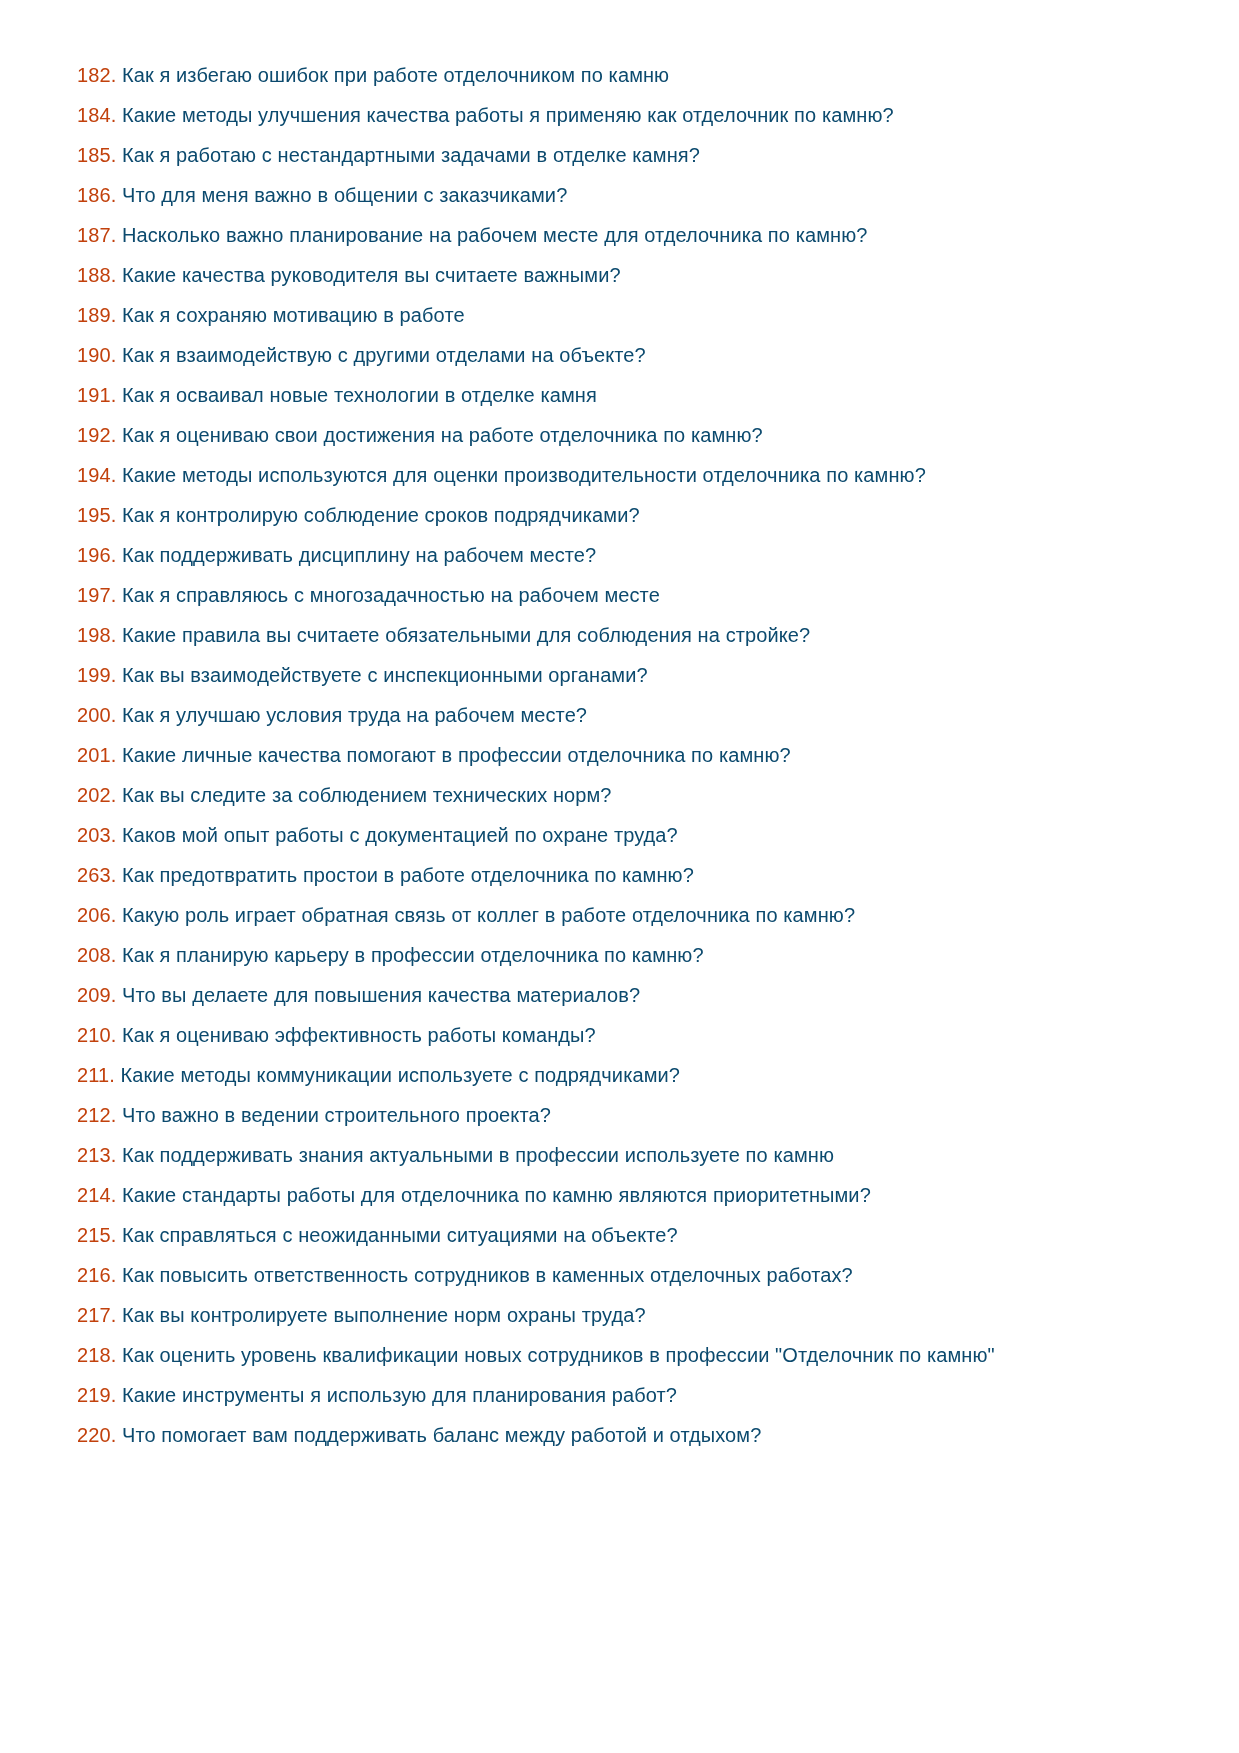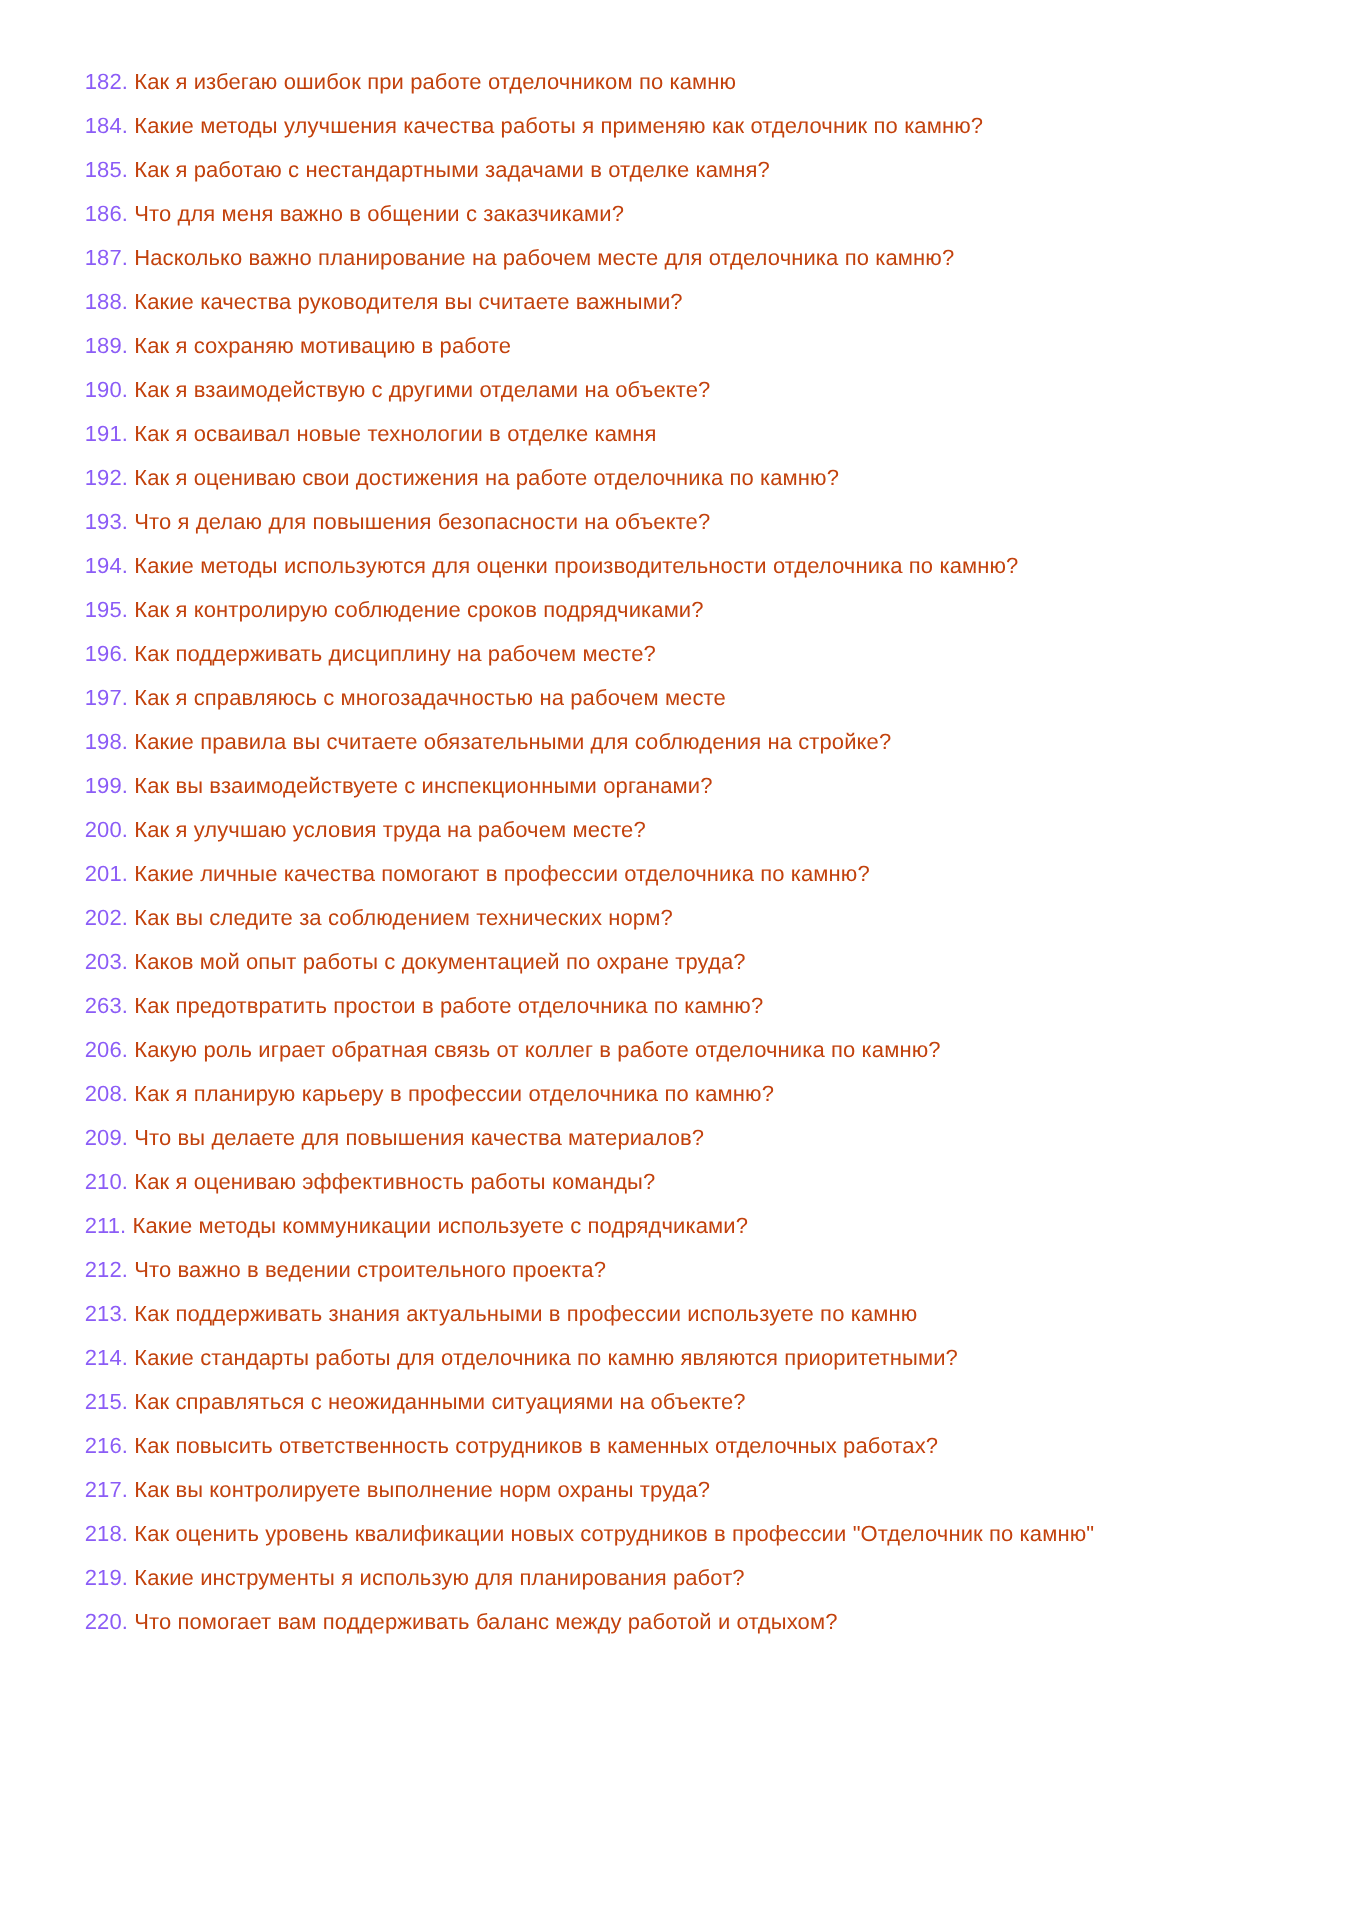--- a/index.html
+++ b/index.html
@@ -24,24 +24,24 @@
   }
   .q-row {
     font-size: 20px;
     line-height: 40px;
     color: #3d3d3d;
     font-weight: 400;
     letter-spacing: 0.1px;
     white-space: normal;
   }
   .q-num {
-    color: #8b5cf6;
+    color: #c2410c;
   }
   .q-text {
-    color: #c2410c;
+    color: #0c4a6e;
   }
 </style>
 </head>
 <body>
 
 <div class="page">
   <div class="question-list" id="question-list">
   <div class="q-row"><span class="q-num">182.</span> <span class="q-text">Как я избегаю ошибок при работе отделочником по камню</span></div>
 
 
@@ -56,21 +56,20 @@
   <div class="q-row"><span class="q-num">188.</span> <span class="q-text">Какие качества руководителя вы считаете важными?</span></div>
 
   <div class="q-row"><span class="q-num">189.</span> <span class="q-text">Как я сохраняю мотивацию в работе</span></div>
 
   <div class="q-row"><span class="q-num">190.</span> <span class="q-text">Как я взаимодействую с другими отделами на объекте?</span></div>
 
   <div class="q-row"><span class="q-num">191.</span> <span class="q-text">Как я осваивал новые технологии в отделке камня</span></div>
 
   <div class="q-row"><span class="q-num">192.</span> <span class="q-text">Как я оцениваю свои достижения на работе отделочника по камню?</span></div>
 
-  <div class="q-row"><span class="q-num">193.</span> <span class="q-text">Что я делаю для повышения безопасности на объекте?</span></div>
 
   <div class="q-row"><span class="q-num">194.</span> <span class="q-text">Какие методы используются для оценки производительности отделочника по камню?</span></div>
 
   <div class="q-row"><span class="q-num">195.</span> <span class="q-text">Как я контролирую соблюдение сроков подрядчиками?</span></div>
 
   <div class="q-row"><span class="q-num">196.</span> <span class="q-text">Как поддерживать дисциплину на рабочем месте?</span></div>
 
   <div class="q-row"><span class="q-num">197.</span> <span class="q-text">Как я справляюсь с многозадачностью на рабочем месте</span></div>
 
   <div class="q-row"><span class="q-num">198.</span> <span class="q-text">Какие правила вы считаете обязательными для соблюдения на стройке?</span></div>

